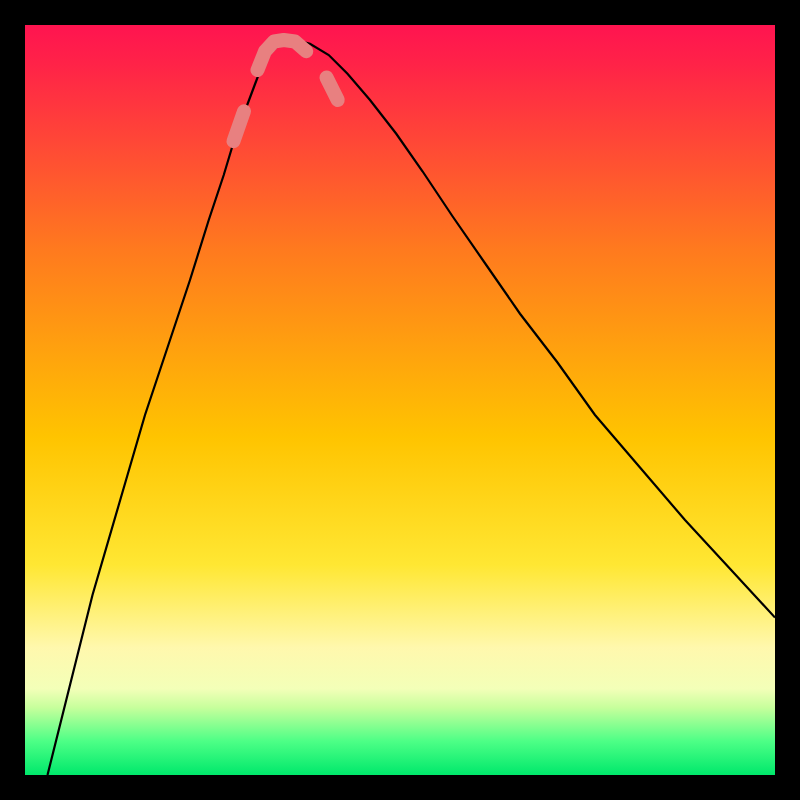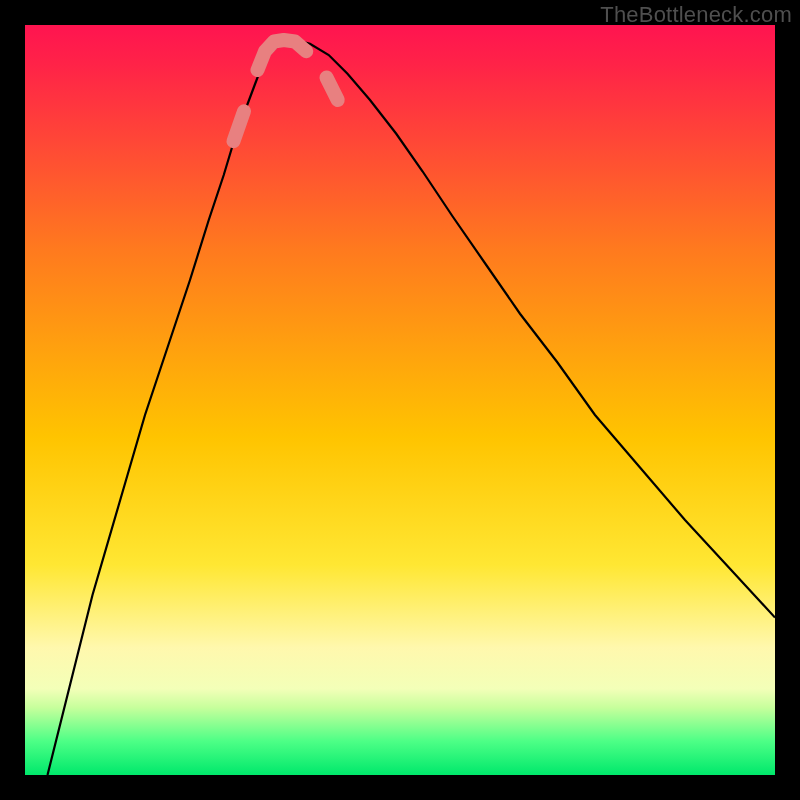--- a/index.html
+++ b/index.html
@@ -51,21 +51,20 @@
     stroke-width: 14;
     stroke-linecap: round;
     stroke-linejoin: round;
   }
 </style>
 </head>
 <body>
 
 <div class="frame">
 
-  <div class="watermark">TheBottleneck.com</div>
 
   <div class="plot">
     <svg id="chart-svg" width="750" height="750" viewBox="0 0 750 750">
       <defs>
         <linearGradient id="bg-grad" x1="0" y1="0" x2="0" y2="1">
           <stop offset="0" stop-color="#ff1450"></stop>
           <stop offset="0.05" stop-color="#ff2248"></stop>
           <stop offset="0.30" stop-color="#ff7a1e"></stop>
           <stop offset="0.55" stop-color="#ffc400"></stop>
           <stop offset="0.72" stop-color="#ffe733"></stop>

